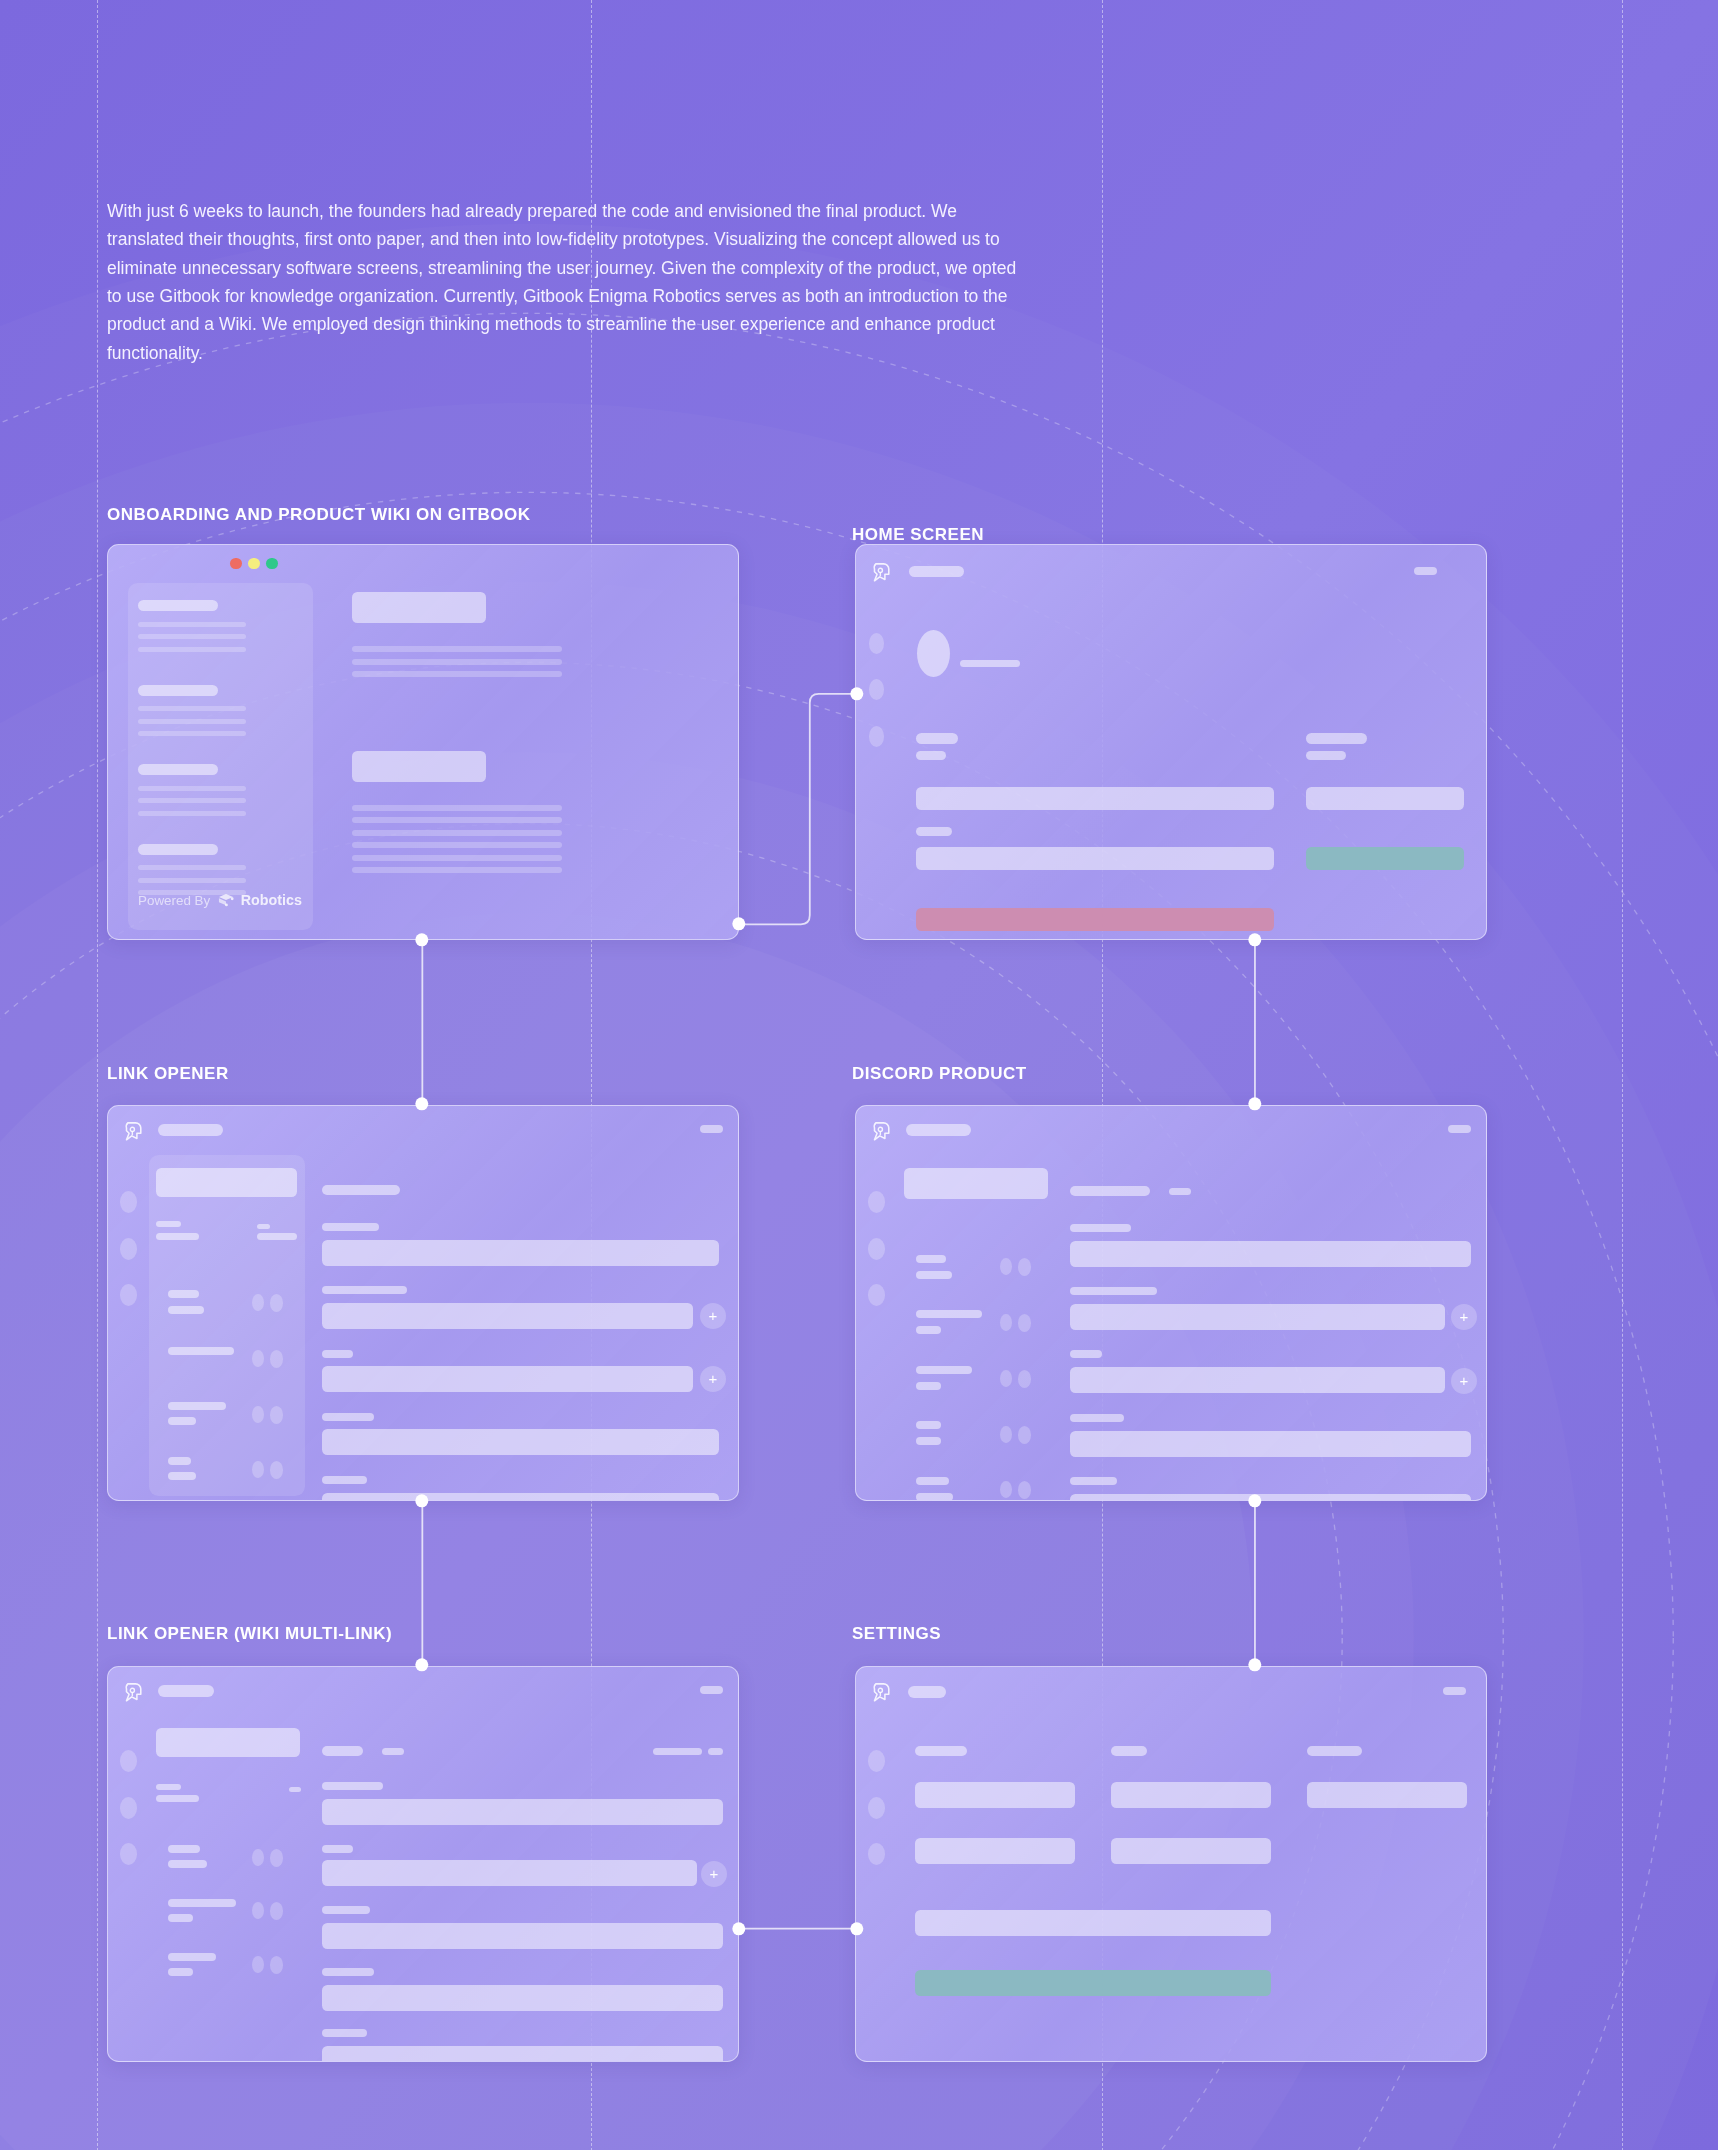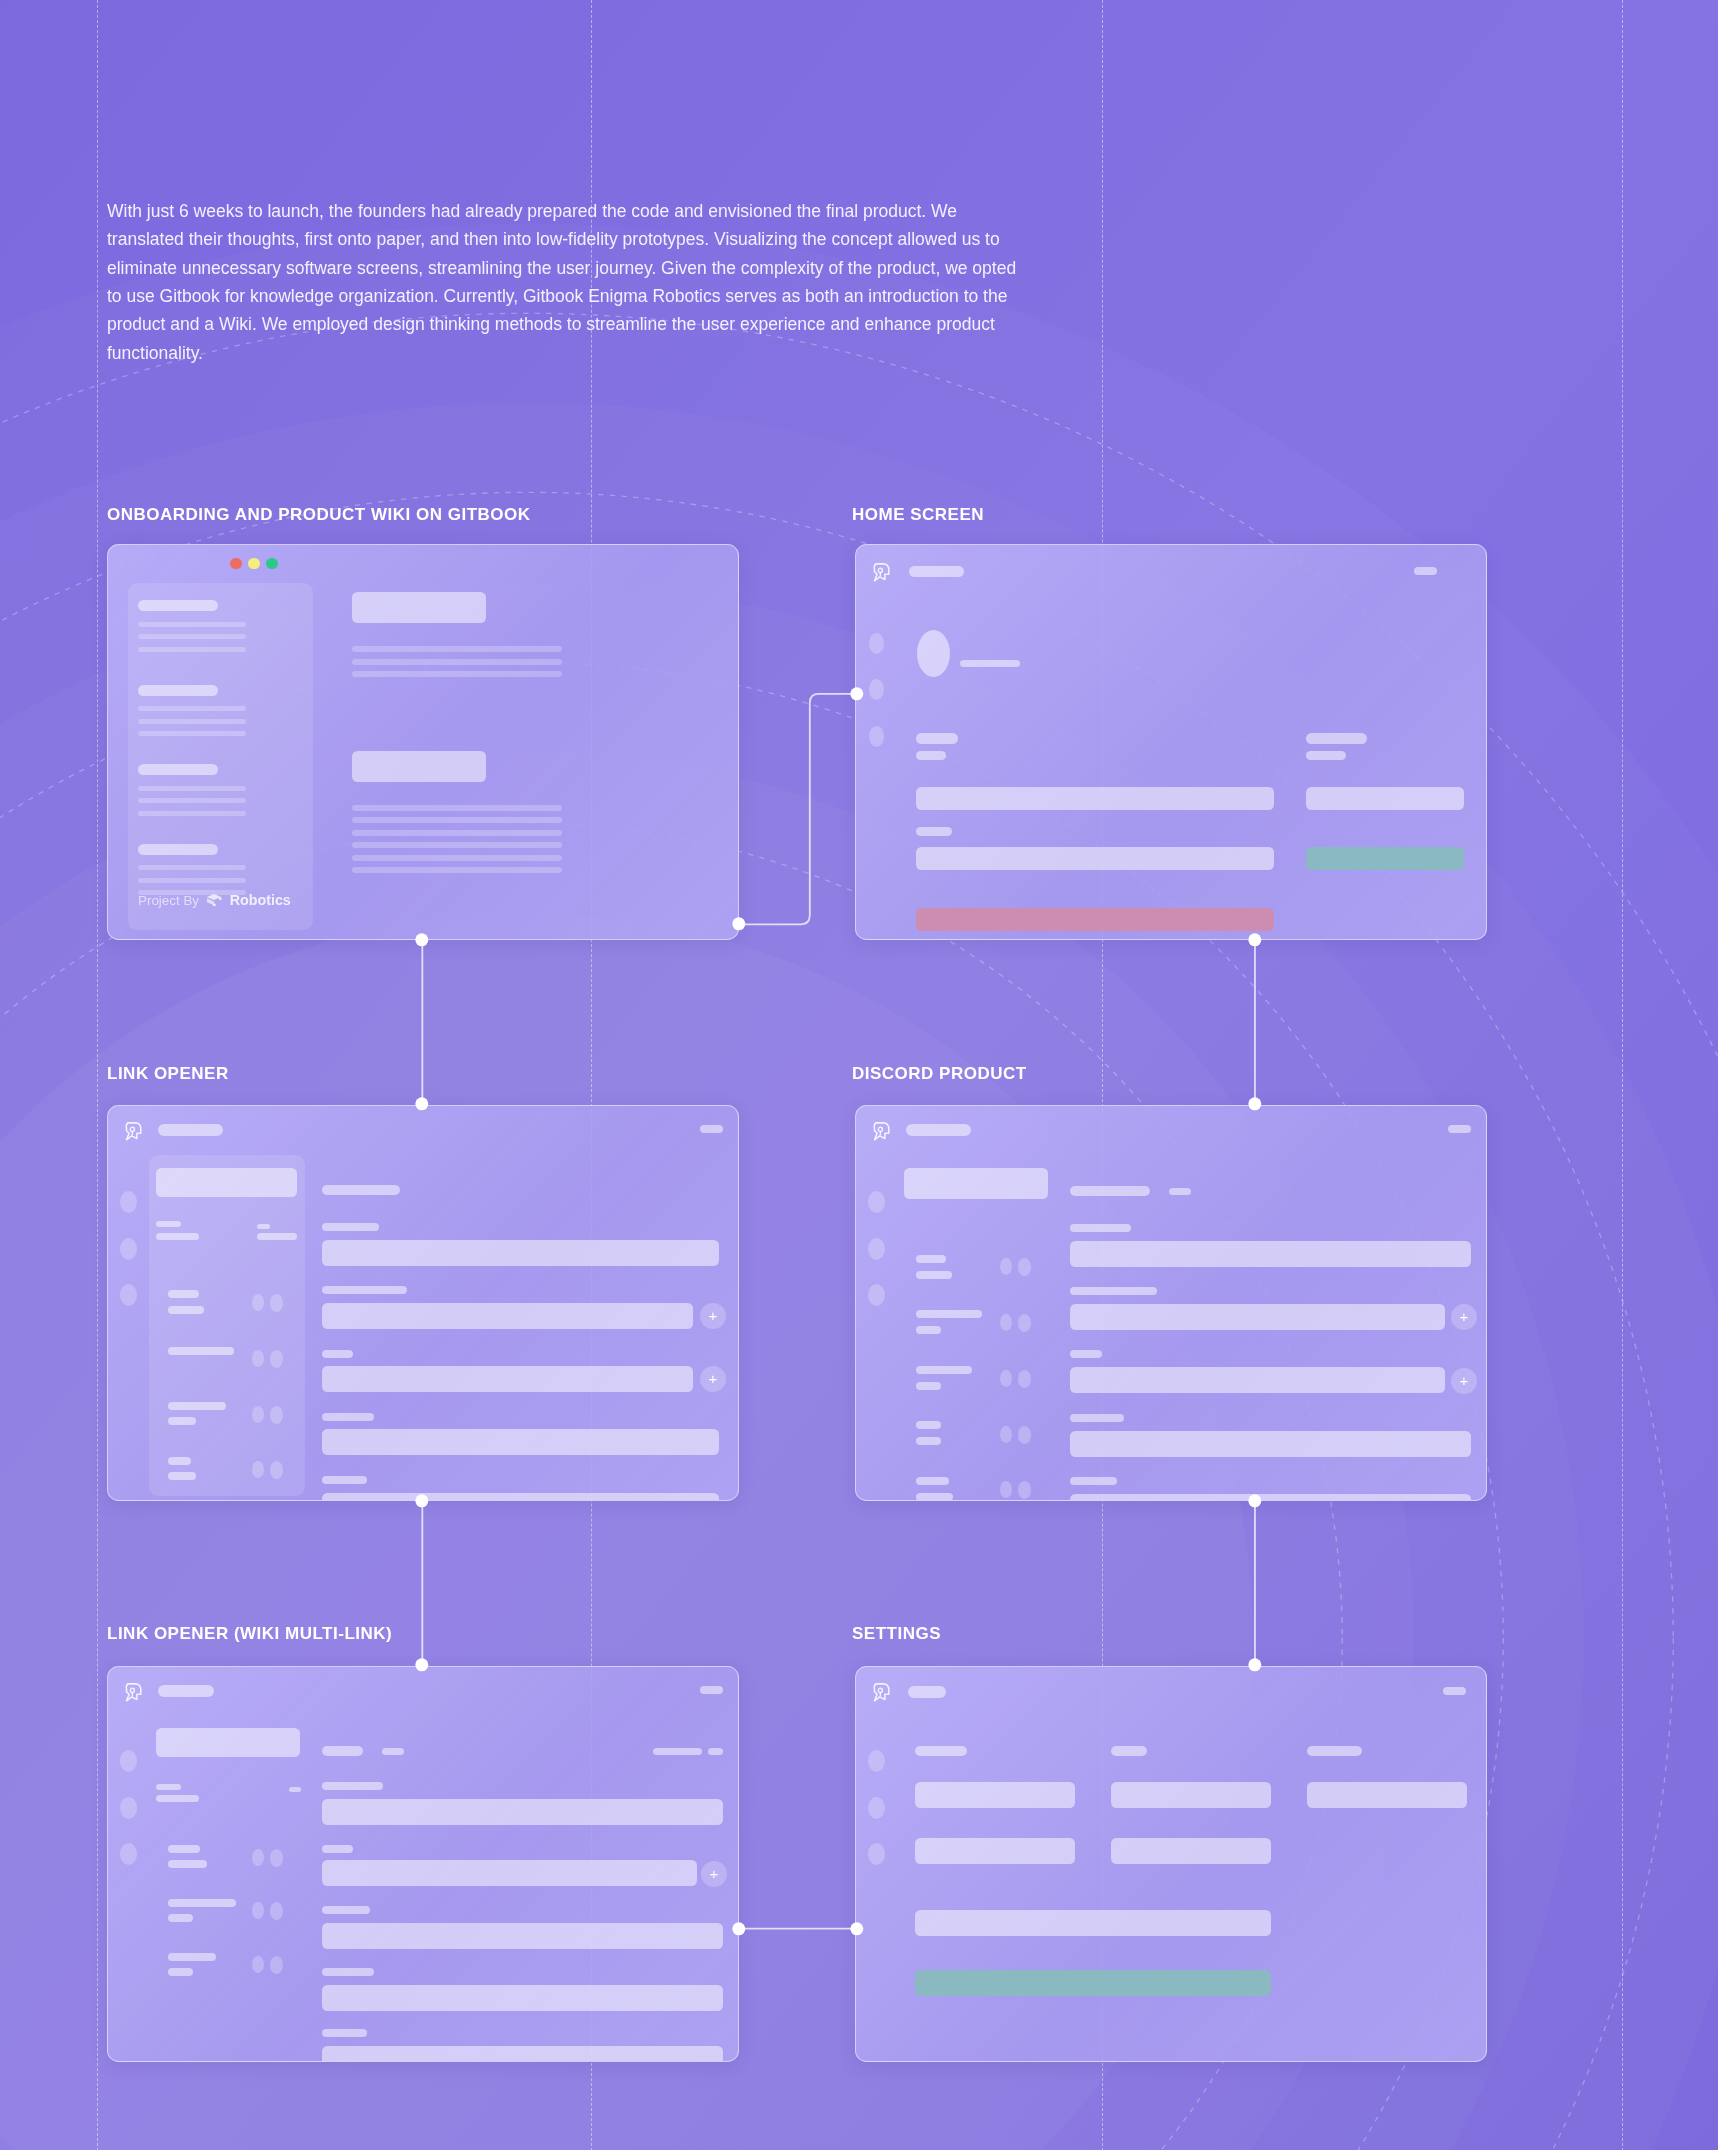--- a/index.html
+++ b/index.html
@@ -166,21 +166,21 @@
 <div class="node" style="left:857px; top:1929px"></div>
 
 <div id="page">
 
 
   <div id="desc-block">
     <div id="desc-body">With just 6 weeks to launch, the founders had already prepared the code and envisioned the final product. We translated their thoughts, first onto paper, and then into low-fidelity prototypes. Visualizing the concept allowed us to eliminate unnecessary software screens, streamlining the user journey. Given the complexity of the product, we opted to use Gitbook for knowledge organization. Currently, Gitbook Enigma Robotics serves as both an introduction to the product and a Wiki. We employed design thinking methods to streamline the user experience and enhance product functionality.</div>
   </div>
 
   <div class="section-label" style="left:107px;  top:505px">ONBOARDING  AND PRODUCT WIKI ON GITBOOK</div>
-  <div class="section-label" style="left:852px; top:505px">HOME SCREEN</div>
+  <div class="section-label" style="left:852px; top:525px">HOME SCREEN</div>
   <div class="section-label" style="left:107px;  top:1064px">LINK OPENER</div>
   <div class="section-label" style="left:852px; top:1064px">DISCORD PRODUCT</div>
   <div class="section-label" style="left:107px;  top:1624px">LINK OPENER (WIKI MULTI-LINK)</div>
   <div class="section-label" style="left:852px; top:1624px">SETTINGS</div>
 
   <div class="card" style="left:107px; top:544px; width:632px; height:396px">
     <div class="win-dot" style="left:122px; top:12.5px; background:#ee6c63"></div>
     <div class="win-dot" style="left:140px; top:12.5px; background:#f5ee7f"></div>
     <div class="win-dot" style="left:158px; top:12.5px; background:#2fc88b"></div>
 
@@ -213,21 +213,21 @@
 
     <div class="ph strong sq" style="left:244px; top:206px; width:134px; height:31px"></div>
     <div class="ph soft" style="left:244px; top:260px; width:210px; height:6.3px"></div>
     <div class="ph soft" style="left:244px; top:272px; width:210px; height:6.3px"></div>
     <div class="ph soft" style="left:244px; top:285px; width:210px; height:6.3px"></div>
     <div class="ph soft" style="left:244px; top:297px; width:210px; height:6.3px"></div>
     <div class="ph soft" style="left:244px; top:310px; width:210px; height:6.3px"></div>
     <div class="ph soft" style="left:244px; top:322px; width:210px; height:6.3px"></div>
 
     <div class="gitbook-foot" style="left:30px; top:347px">
-      <span>Project By</span>
+      <span>Powered By</span>
       <svg width="18" height="15" viewBox="0 0 40 34">
         <path d="M4 9 L20 2 L36 9 L20 16 Z" fill="rgba(255,255,255,0.72)"></path>
         <path d="M4 12 L4 21 L20 28 L20 19 Z" fill="rgba(255,255,255,0.60)"></path>
         <circle cx="21" cy="27" r="3.2" fill="rgba(255,255,255,0.78)"></circle>
         <circle cx="34" cy="13" r="3.2" fill="rgba(255,255,255,0.78)"></circle>
       </svg>
       <span class="gb-name">Robotics</span>
     </div>
   </div>
 

